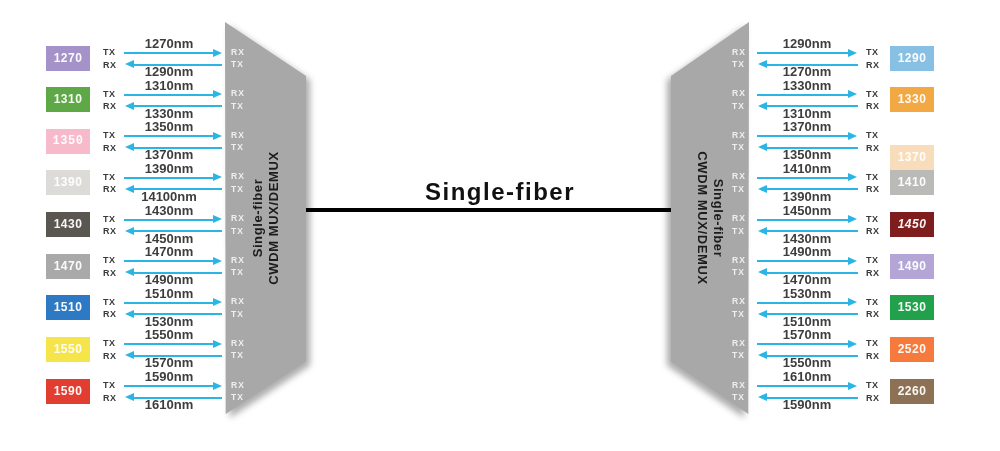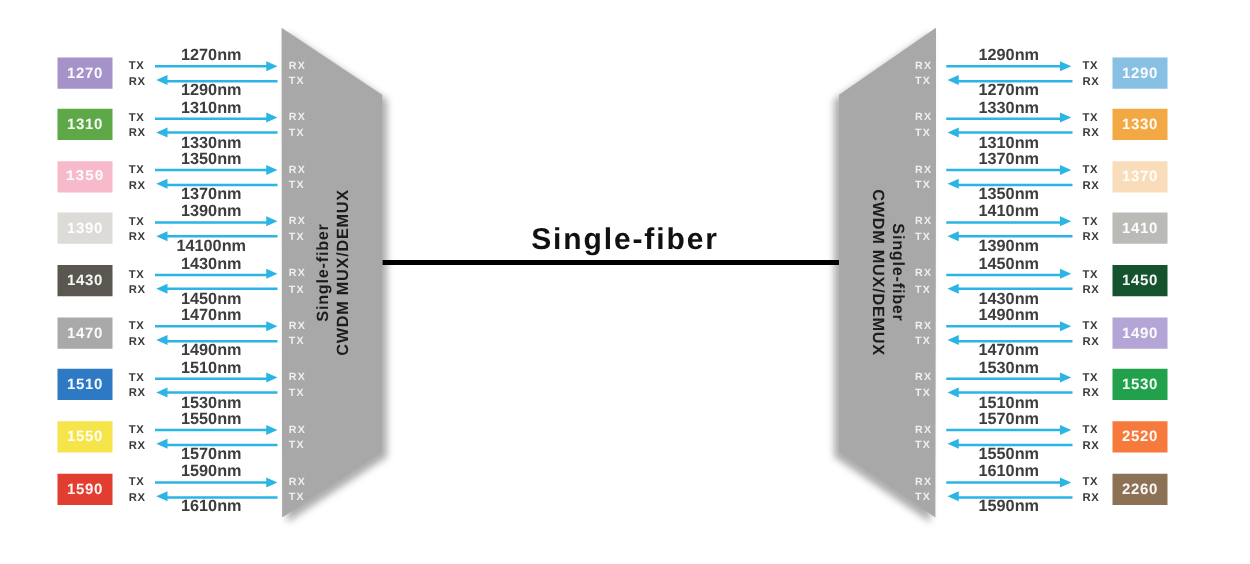--- a/index.html
+++ b/index.html
@@ -270,21 +270,21 @@
   </div>
       <div class="row right" style="top: 120.75px;">
     <span class="port top-port">RX</span>
     <span class="port bottom-port">TX</span>
     <div class="wl top-wl">1370nm</div>
     <div class="arrow top-arrow dir-right"></div>
     <div class="arrow bottom-arrow dir-left"></div>
     <div class="wl bottom-wl">1350nm</div>
     <span class="txrx top-lbl">TX</span>
     <span class="txrx bottom-lbl">RX</span>
-    <div class="module-box" style="background: rgb(249, 221, 187);">
+    <div class="module-box" style="background: rgb(249, 221, 187); margin-top: 16px;">
       <span>1370</span>
     </div>
   </div>
       <div class="row right" style="top: 162.375px;">
     <span class="port top-port">RX</span>
     <span class="port bottom-port">TX</span>
     <div class="wl top-wl">1410nm</div>
     <div class="arrow top-arrow dir-right"></div>
     <div class="arrow bottom-arrow dir-left"></div>
     <div class="wl bottom-wl">1390nm</div>
@@ -296,21 +296,21 @@
   </div>
       <div class="row right" style="top: 204px;">
     <span class="port top-port">RX</span>
     <span class="port bottom-port">TX</span>
     <div class="wl top-wl">1450nm</div>
     <div class="arrow top-arrow dir-right"></div>
     <div class="arrow bottom-arrow dir-left"></div>
     <div class="wl bottom-wl">1430nm</div>
     <span class="txrx top-lbl">TX</span>
     <span class="txrx bottom-lbl">RX</span>
-    <div class="module-box" style="background: #14532d;">
+    <div class="module-box" style="background: #7f1d1d; font-style: italic;">
       <span>1450</span>
     </div>
   </div>
       <div class="row right" style="top: 245.625px;">
     <span class="port top-port">RX</span>
     <span class="port bottom-port">TX</span>
     <div class="wl top-wl">1490nm</div>
     <div class="arrow top-arrow dir-right"></div>
     <div class="arrow bottom-arrow dir-left"></div>
     <div class="wl bottom-wl">1470nm</div>

